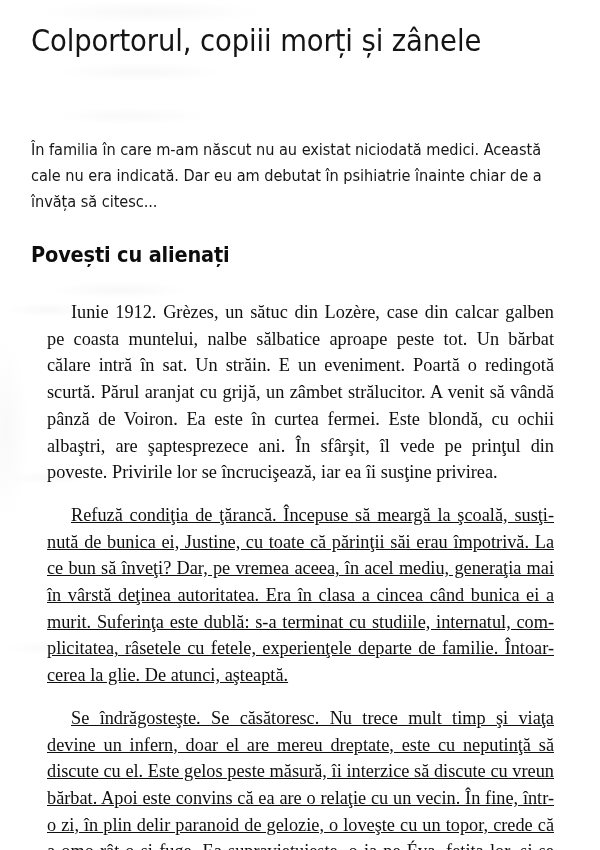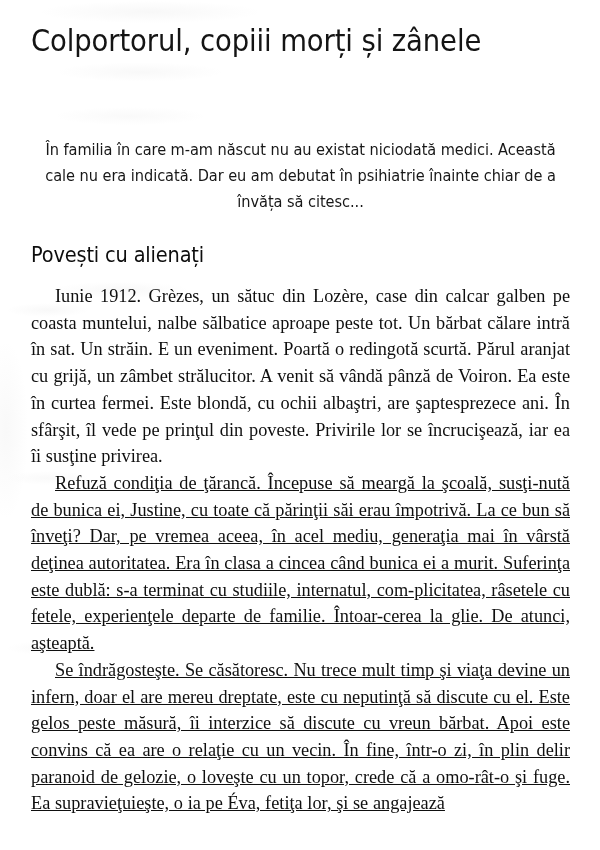--- a/index.html
+++ b/index.html
@@ -58,47 +58,47 @@
 
   
   .intro {
     font-family: "DejaVu Sans Condensed", "Liberation Sans Narrow", "Liberation Sans", sans-serif;
     font-weight: 400;
     font-size: 16.2px;
     line-height: 26px;
     color: #171717;
     margin: 0;
     padding-top: 80px;
-    text-align: center;
+    text-align: left;
     letter-spacing: -0.05px;
     max-width: 540px;
   }
 
   
   .section-heading {
     font-family: "DejaVu Sans Condensed", "Liberation Sans Narrow", "Liberation Sans", sans-serif;
-    font-weight: 400;
+    font-weight: 700;
     font-size: 21.5px;
     line-height: 1.0;
     color: #0d0d0d;
     margin: 0;
     padding-top: 29px;
     letter-spacing: -0.15px;
   }
 
   
   .body-copy {
     padding-top: 18px;
   }
   .body-copy p {
     font-family: "Liberation Serif", "DejaVu Serif", serif;
     font-size: 18.3px;
     line-height: 26.7px;
     color: #0f0f0f;
-    margin: 0;
+    margin: 16px;
     text-align: justify;
     text-justify: inter-word;
     text-indent: 24px;
     hyphens: manual;
     word-spacing: 0.1px;
   }
   .body-copy p.tight {
     margin-top: 0;
     text-decoration: underline;
   }

